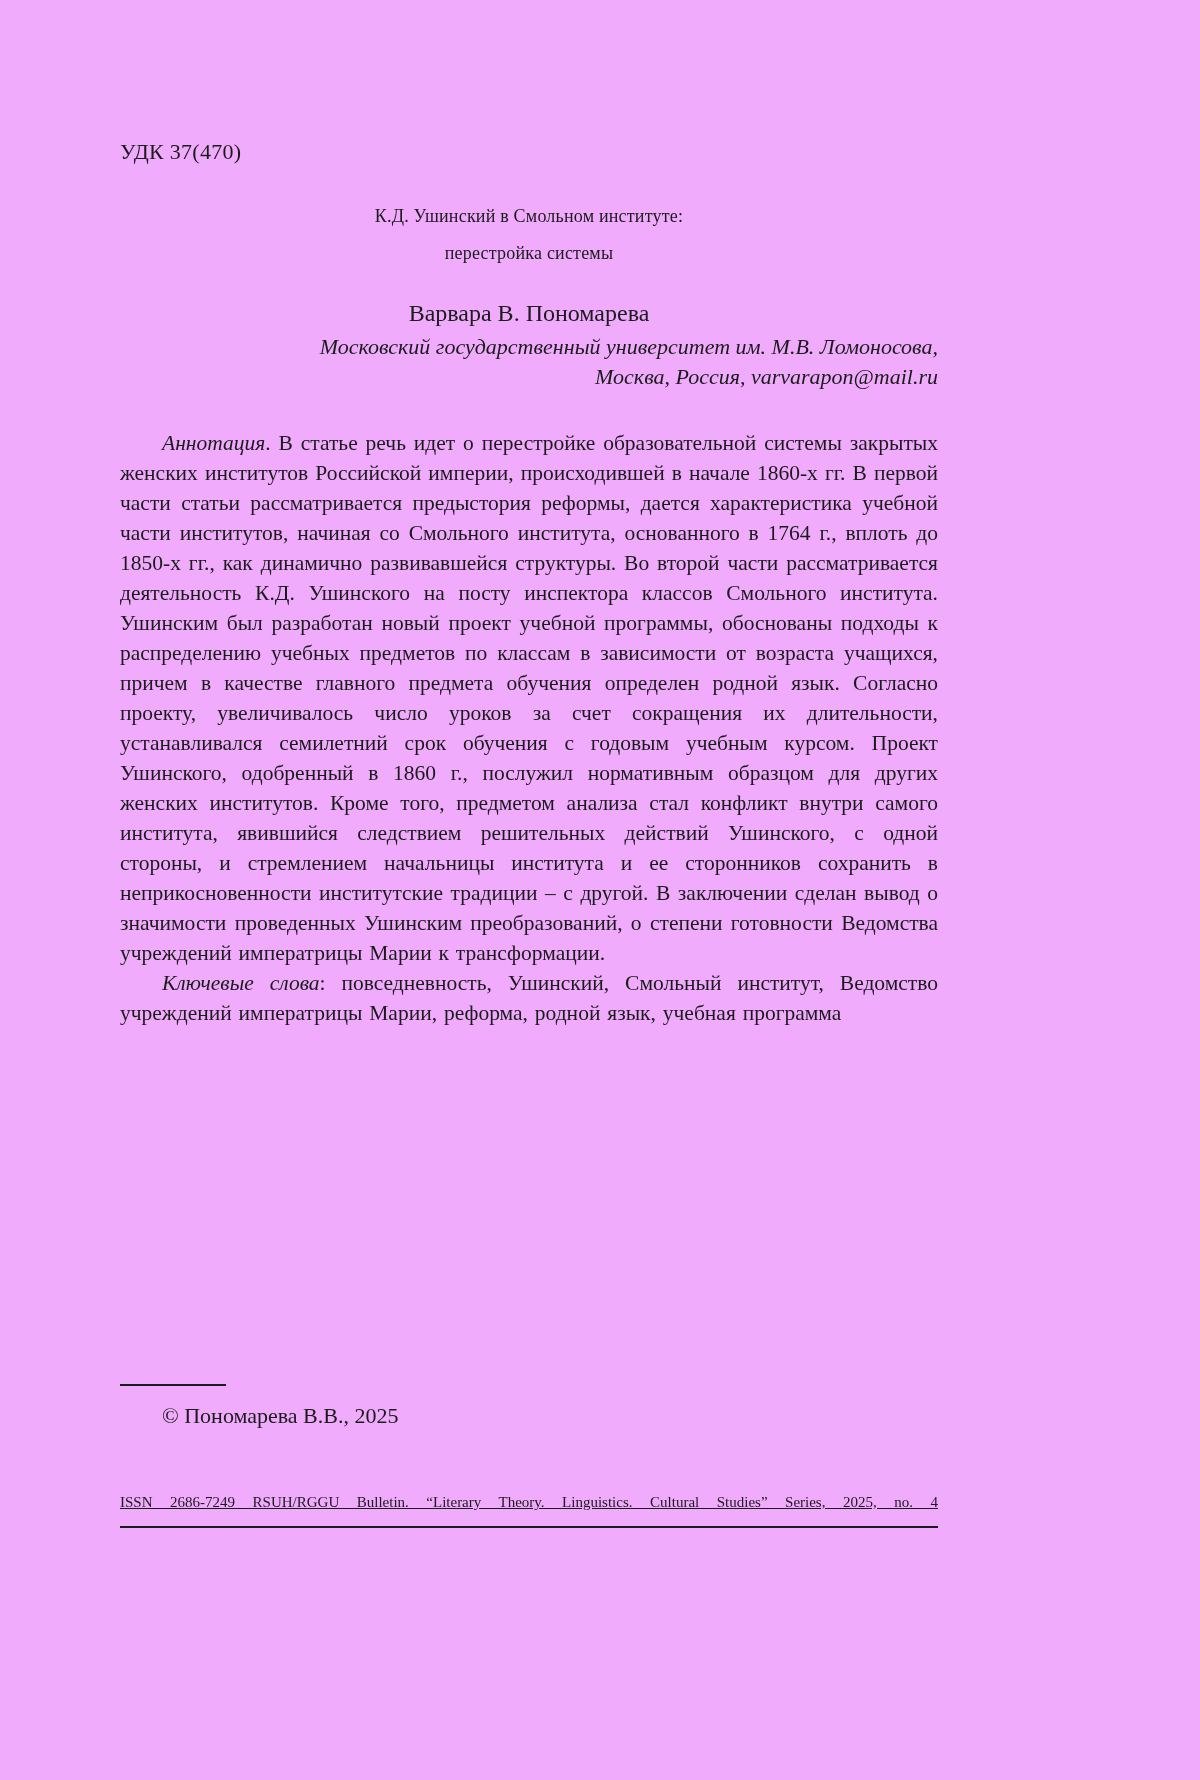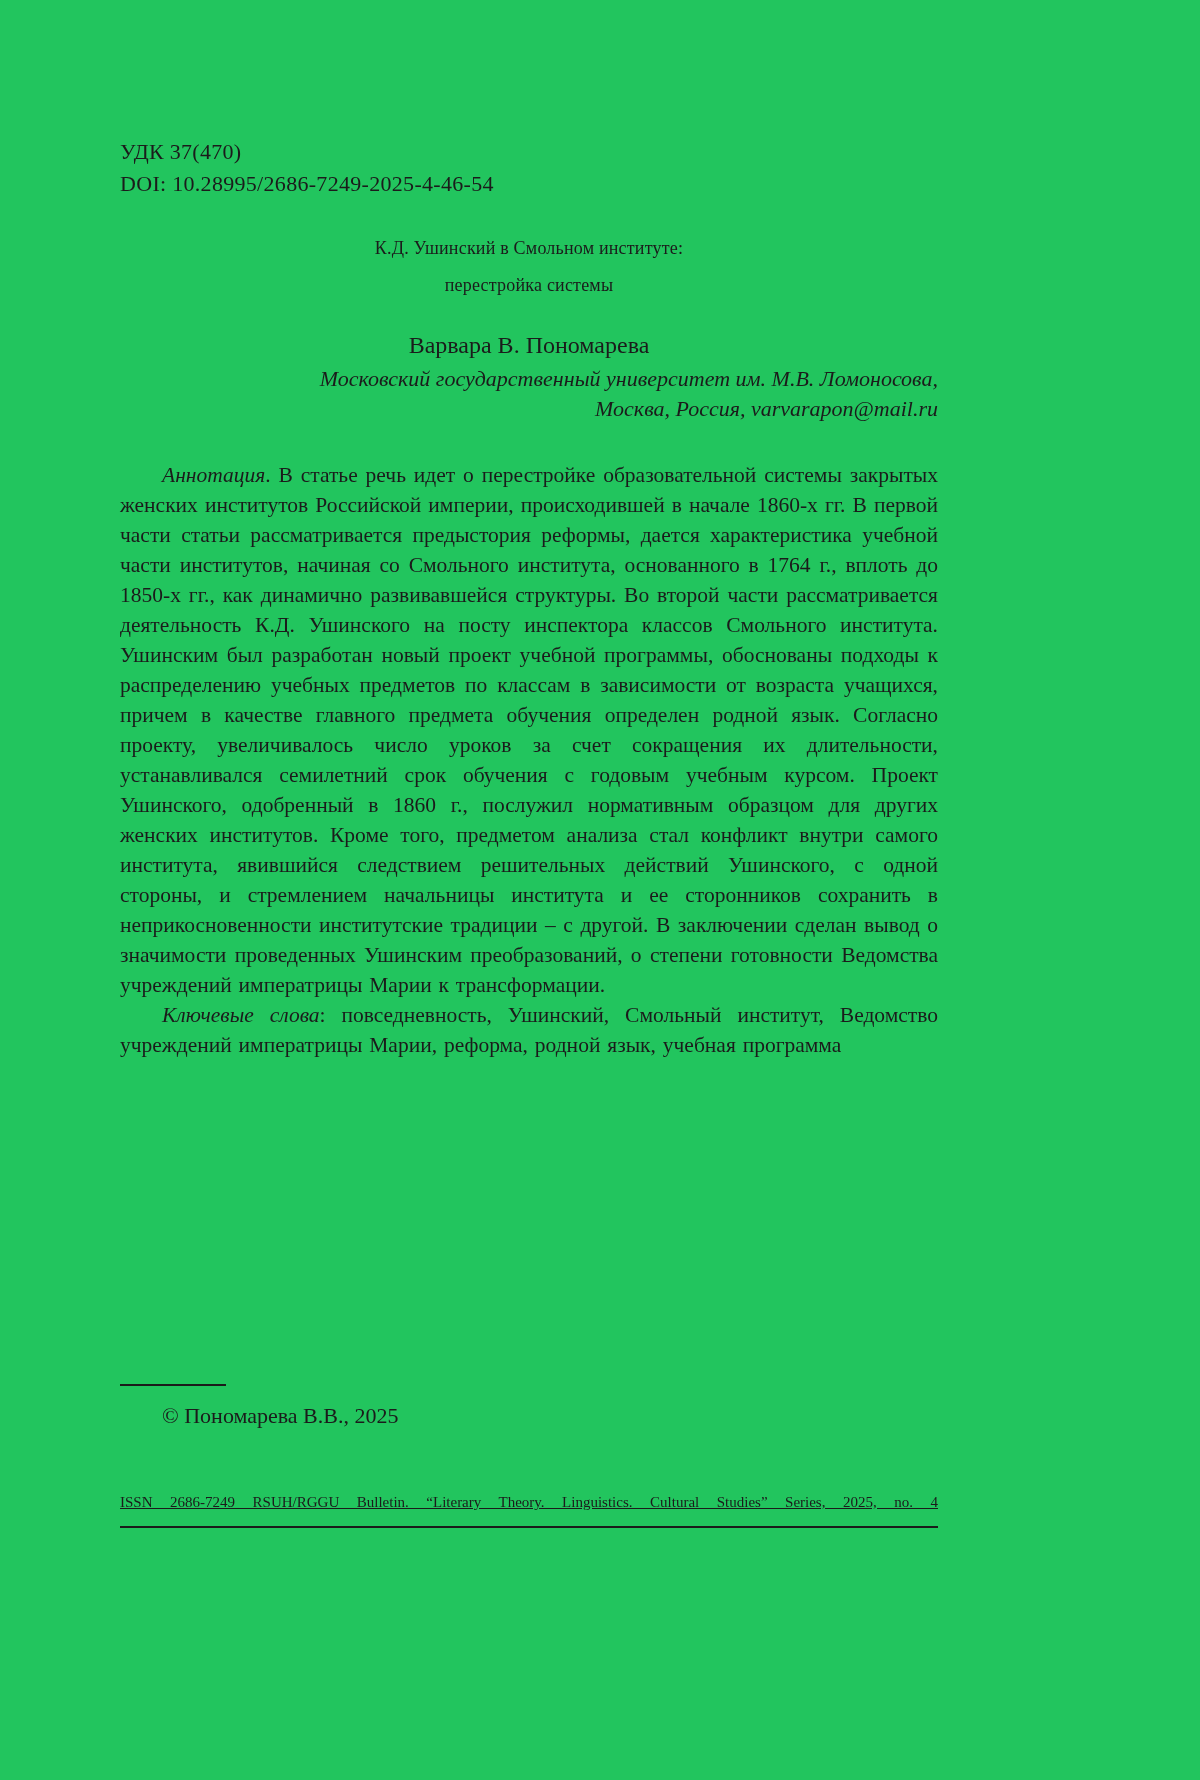--- a/index.html
+++ b/index.html
@@ -7,21 +7,21 @@
   body {
     width: 1200px;
     height: 1780px;
     position: relative;
     font-family: "Liberation Serif", "DejaVu Serif", serif;
     color: #1b1b1b;
   }
   .page {
     position: absolute;
     inset: 0;
-    background: #22c55e;
+    background: #f0abfc;
     overflow: hidden;
   }
   .content {
     position: absolute;
     left: 120px;
     top: 136px;
     width: 818px;
   }
   .meta {
     font-size: 22px;
@@ -98,21 +98,20 @@
 </style>
 </head>
 <body>
 
 <div class="page">
 
   <div class="content">
 
     <div class="meta">
       <div>УДК 37(470)</div>
-      <div>DOI: 10.28995/2686-7249-2025-4-46-54</div>
     </div>
 
     <h1 class="title"><span>К.Д. Ушинский в Смольном институте:</span><br><span>перестройка системы</span></h1>
 
     <div class="author">Варвара В. Пономарева</div>
 
     <div class="affiliation">
       <div>Московский государственный университет им. М.В. Ломоносова,</div>
       <div>Москва, Россия, varvarapon@mail.ru</div>
     </div>

